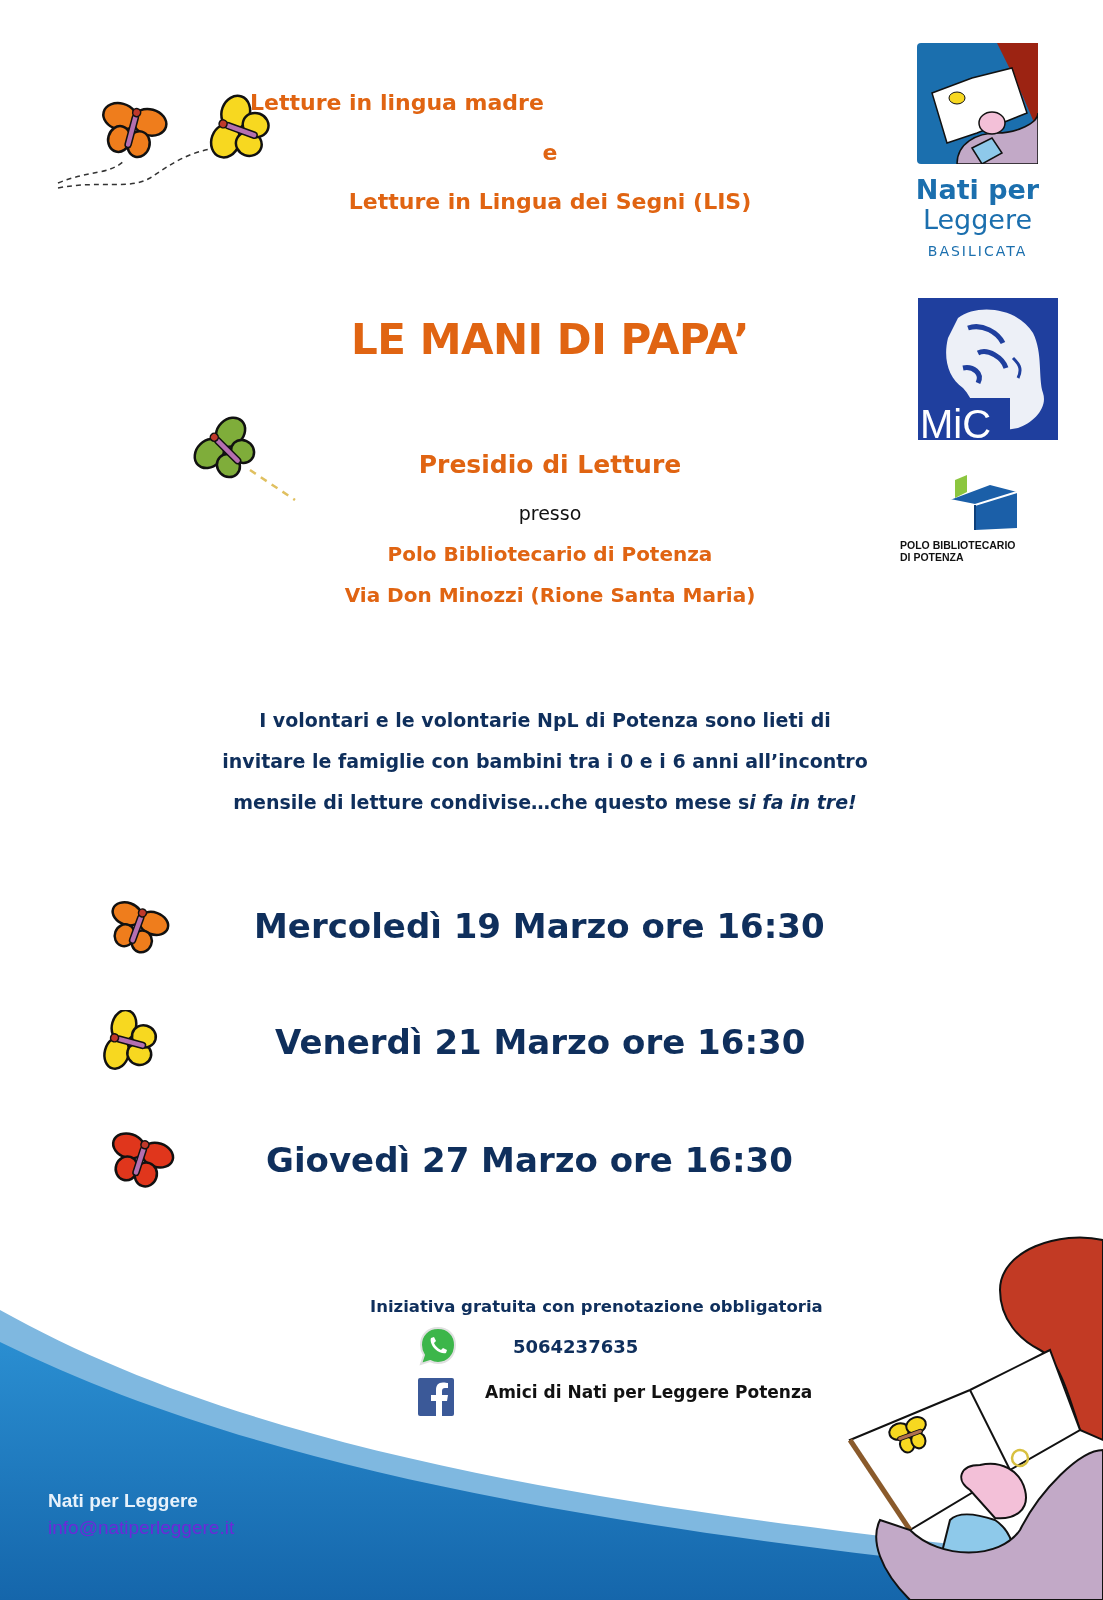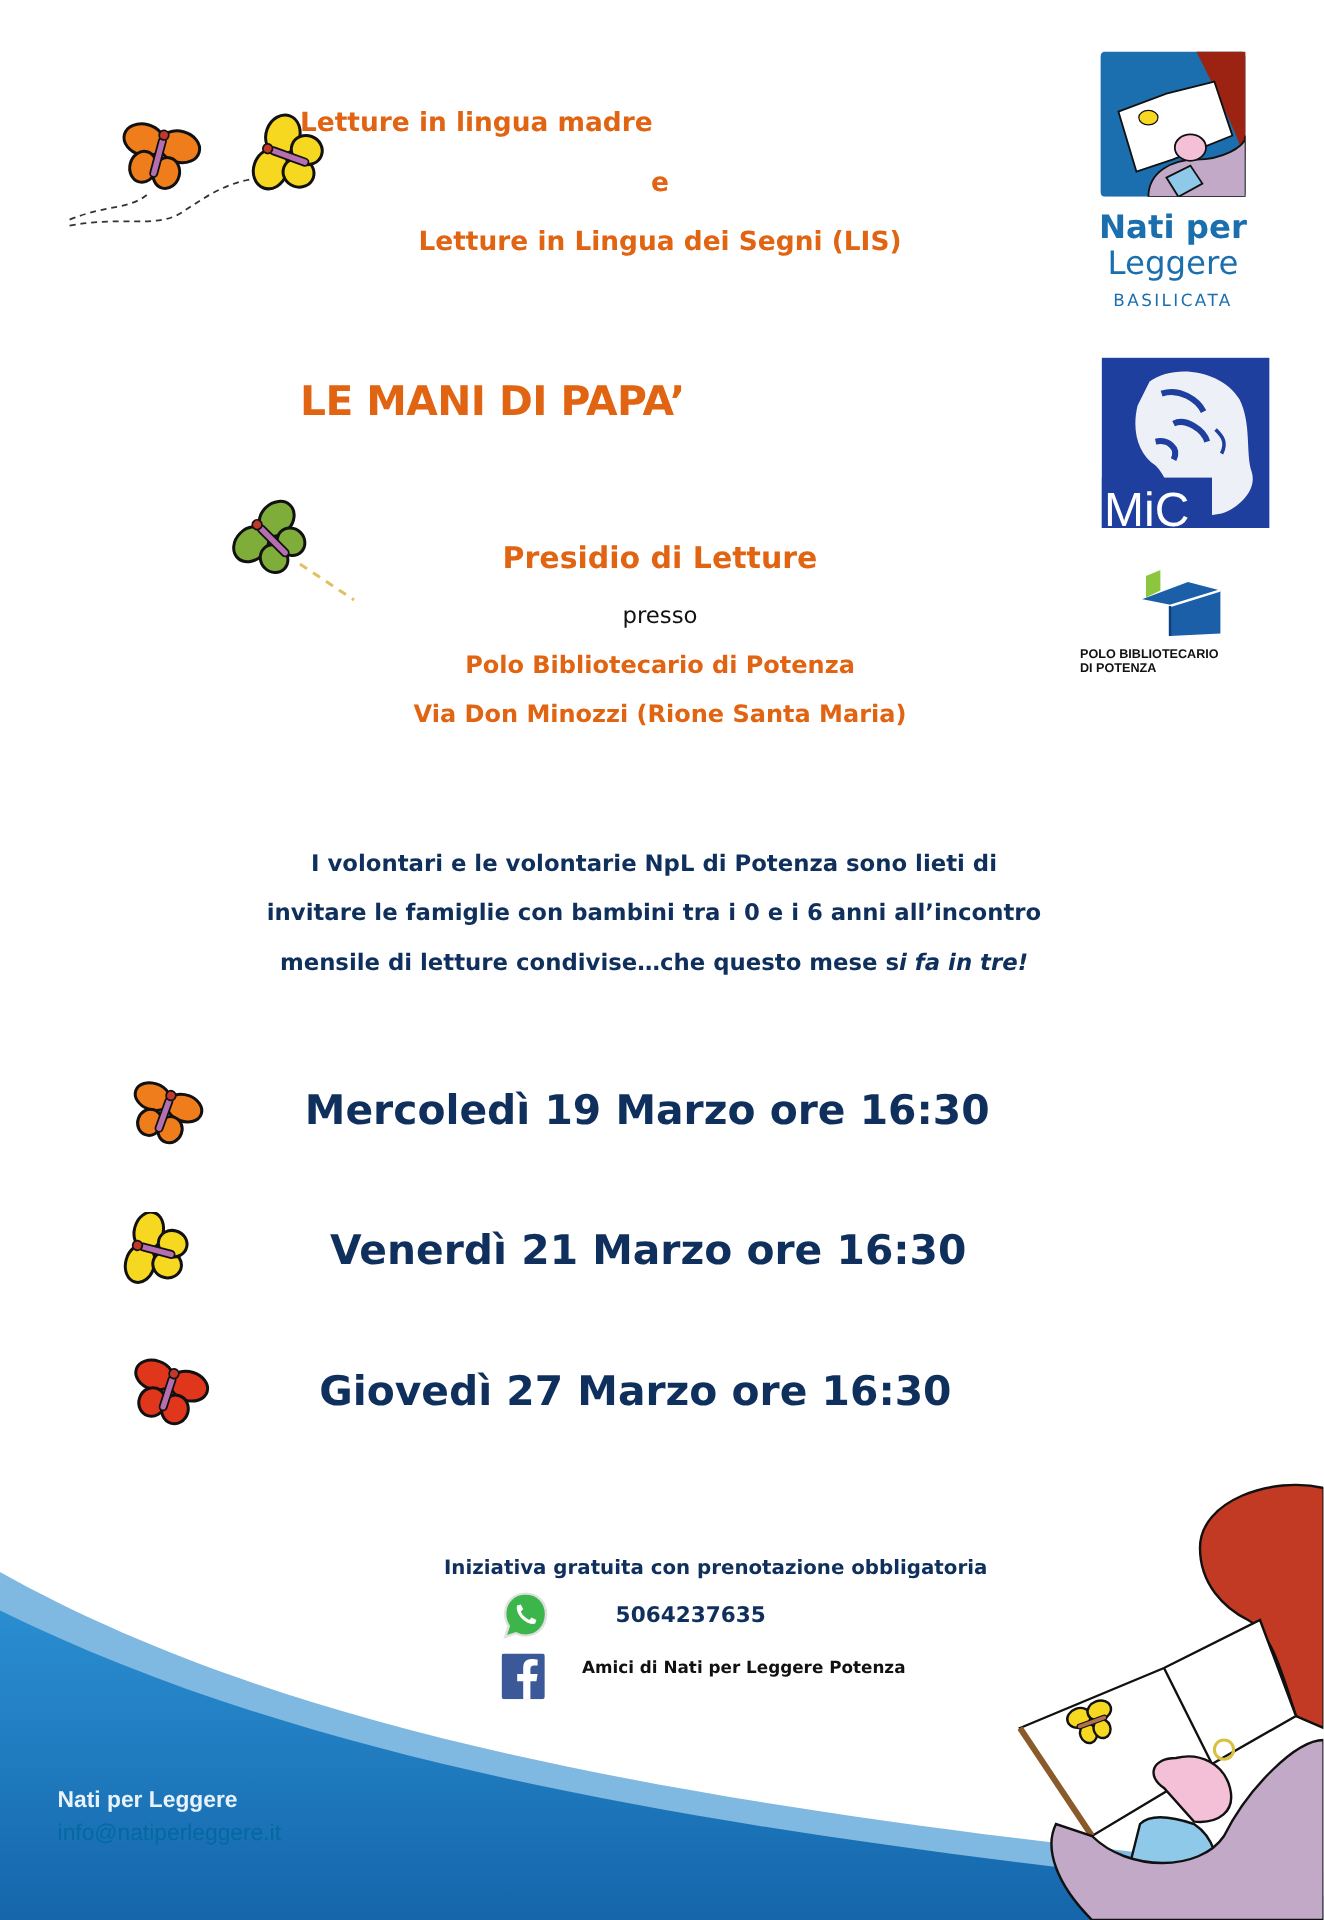--- a/index.html
+++ b/index.html
@@ -9,41 +9,41 @@
     font-family: "DejaVu Sans", "Liberation Sans", sans-serif;
   }
   .abs { position: absolute; }
   .orange { color: #e06412; font-weight: bold; }
   .navy { color: #0f2f5c; font-weight: bold; }
 
   .sub1 { top: 90px; left: 250px; width: 600px; font-size: 22px; text-align: left; position: absolute; }
   .sub2 { top: 140px; left: 250px; width: 600px; font-size: 22px; text-align: center; position: absolute; }
   .sub3 { top: 189px; left: 250px; width: 600px; font-size: 22px; text-align: center; position: absolute; }
 
-  .title { top: 315px; left: 250px; width: 600px; font-size: 34px; text-align: left; position: absolute; letter-spacing: -0.5px; }
+  .title { top: 315px; left: 250px; width: 600px; font-size: 42px; text-align: center; position: absolute; letter-spacing: -0.5px; }
 
   .presidio { top: 450px; left: 250px; width: 600px; font-size: 25px; text-align: center; position: absolute; }
   .presso { top: 502px; left: 250px; width: 600px; font-size: 19px; text-align: center; position: absolute; color: #111; }
   .polo { top: 542px; left: 250px; width: 600px; font-size: 20px; text-align: center; position: absolute; }
   .via { top: 583px; left: 250px; width: 600px; font-size: 20px; text-align: center; position: absolute; }
 
   .invite { position: absolute; top: 700px; left: 130px; width: 830px; text-align: center; font-size: 19px; line-height: 41px; }
   .invite em { font-style: italic; }
 
   .date-row { position: absolute; left: 0; width: 1103px; height: 60px; }
   .date-text { position: absolute; font-size: 34px; color: #0f2f5c; font-weight: bold; white-space: nowrap; }
 
   .footer-wave { position: absolute; left: 0; top: 1280px; width: 1103px; height: 320px; }
 
   .reg-title { position: absolute; top: 1297px; left: 370px; font-size: 16.5px; white-space: nowrap; }
   .phone { position: absolute; top: 1336px; left: 513px; font-size: 18px; }
-  .fb-text { position: absolute; top: 1382px; left: 485px; font-size: 14px; white-space: nowrap; text-align: center; }
+  .fb-text { position: absolute; top: 1382px; left: 485px; font-size: 17px; white-space: nowrap; text-align: center; }
 
   .npl-footer-title { position: absolute; top: 1490px; left: 48px; font-size: 19px; color: #e8f2fb; font-weight: bold; font-family: "Liberation Sans", sans-serif; }
-  .npl-footer-email { position: absolute; top: 1517px; left: 48px; font-size: 19px; color: #0369a1; font-family: "Liberation Sans", sans-serif; }
+  .npl-footer-email { position: absolute; top: 1517px; left: 48px; font-size: 19px; color: #6d28d9; font-family: "Liberation Sans", sans-serif; }
 
   .logo-npl-text { position: absolute; left: 915px; width: 125px; text-align: center; }
   .logo-npl-line1 { top: 175px; font-size: 27px; font-weight: bold; color: #1b6fae; line-height: 30px; }
   .logo-npl-line2 { top: 205px; font-size: 27px; font-weight: normal; color: #1b6fae; line-height: 30px; }
   .logo-npl-line3 { top: 243px; font-size: 14px; color: #1b6fae; letter-spacing: 2px; }
 
   .polo-logo-text { position: absolute; left: 900px; width: 160px; text-align: left; font-size: 10.5px; font-weight: bold; color: #111; line-height: 12px; top: 539px; font-family: "Liberation Sans", sans-serif; }
 </style>
 </head>
 <body>

